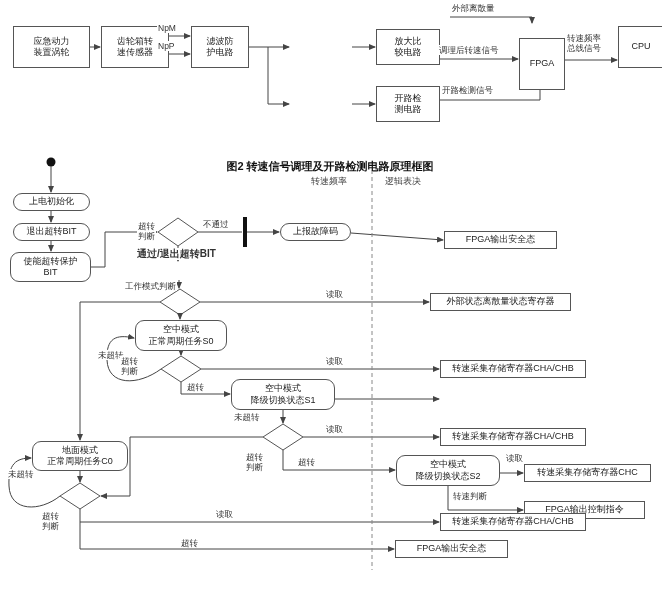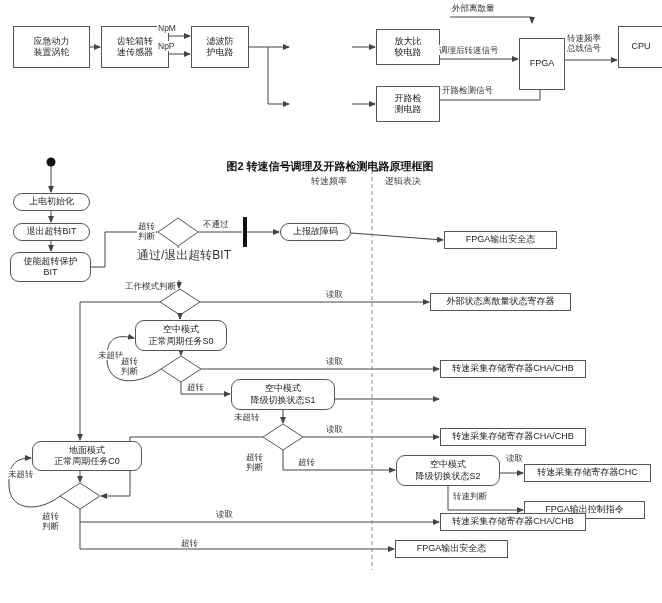--- a/index.html
+++ b/index.html
@@ -8,21 +8,21 @@
   svg.wires{position:absolute;left:0;top:0;}
   .w{stroke:#444;stroke-width:1;fill:none;}
   .d{fill:#fff;stroke:#555;stroke-width:1;}
   .dash{stroke:#888;stroke-width:1;stroke-dasharray:4 3;}
   .box{position:absolute;box-sizing:border-box;border:1px solid #555;background:#fff;
        display:flex;align-items:center;justify-content:center;text-align:center;
        font-size:9px;line-height:1.25;white-space:pre-line;color:#222;}
   .rd{border-radius:9px;}
   .l{position:absolute;font-size:8.5px;line-height:1.2;white-space:pre-line;text-align:center;
      background:#fff;padding:0 1px;color:#333;}
-  .sm{font-size:12px;}
+  .sm{font-size:10px;font-weight:bold;}
   .lane{font-size:9px;color:#444;background:transparent;}
   .c{position:absolute;font-weight:bold;font-size:11px;text-align:center;color:#111;margin-top:30px;}
 </style>
 </head>
 <body>
 
 <div class="page">
 
   <svg class="wires" width="662" height="603" viewBox="0 0 662 603">
     <defs>
@@ -114,21 +114,21 @@
   <div class="box rd" style="left:13px;top:223px;width:77px;height:18px">退出超转BIT</div>
   <div class="box rd" style="left:10px;top:252px;width:81px;height:30px">使能超转保护
 BIT</div>
   <div class="box rd" style="left:280px;top:223px;width:71px;height:18px">上报故障码</div>
   <div class="box rd" style="left:135px;top:320px;width:92px;height:31px">空中模式
 正常周期任务S0</div>
   <div class="box rd" style="left:231px;top:379px;width:104px;height:31px">空中模式
 降级切换状态S1</div>
   <div class="box rd" style="left:396px;top:455px;width:104px;height:31px">空中模式
 降级切换状态S2</div>
-  <div class="box rd" style="left:32px;top:441px;width:110px;height:30px">地面模式
+  <div class="box rd" style="left:32px;top:441px;width:96px;height:30px">地面模式
 正常周期任务C0</div>
 
   <div class="box" style="left:444px;top:231px;width:113px;height:18px">FPGA输出安全态</div>
   <div class="box" style="left:430px;top:293px;width:141px;height:18px">外部状态离散量状态寄存器</div>
   <div class="box" style="left:440px;top:360px;width:146px;height:18px">转速采集存储寄存器CHA/CHB</div>
   <div class="box" style="left:440px;top:428px;width:146px;height:18px">转速采集存储寄存器CHA/CHB</div>
   <div class="box" style="left:524px;top:464px;width:127px;height:18px">转速采集存储寄存器CHC</div>
   <div class="box" style="left:524px;top:501px;width:121px;height:18px">FPGA输出控制指令</div>
   <div class="box" style="left:440px;top:513px;width:146px;height:18px">转速采集存储寄存器CHA/CHB</div>
   <div class="box" style="left:395px;top:540px;width:113px;height:18px">FPGA输出安全态</div>

